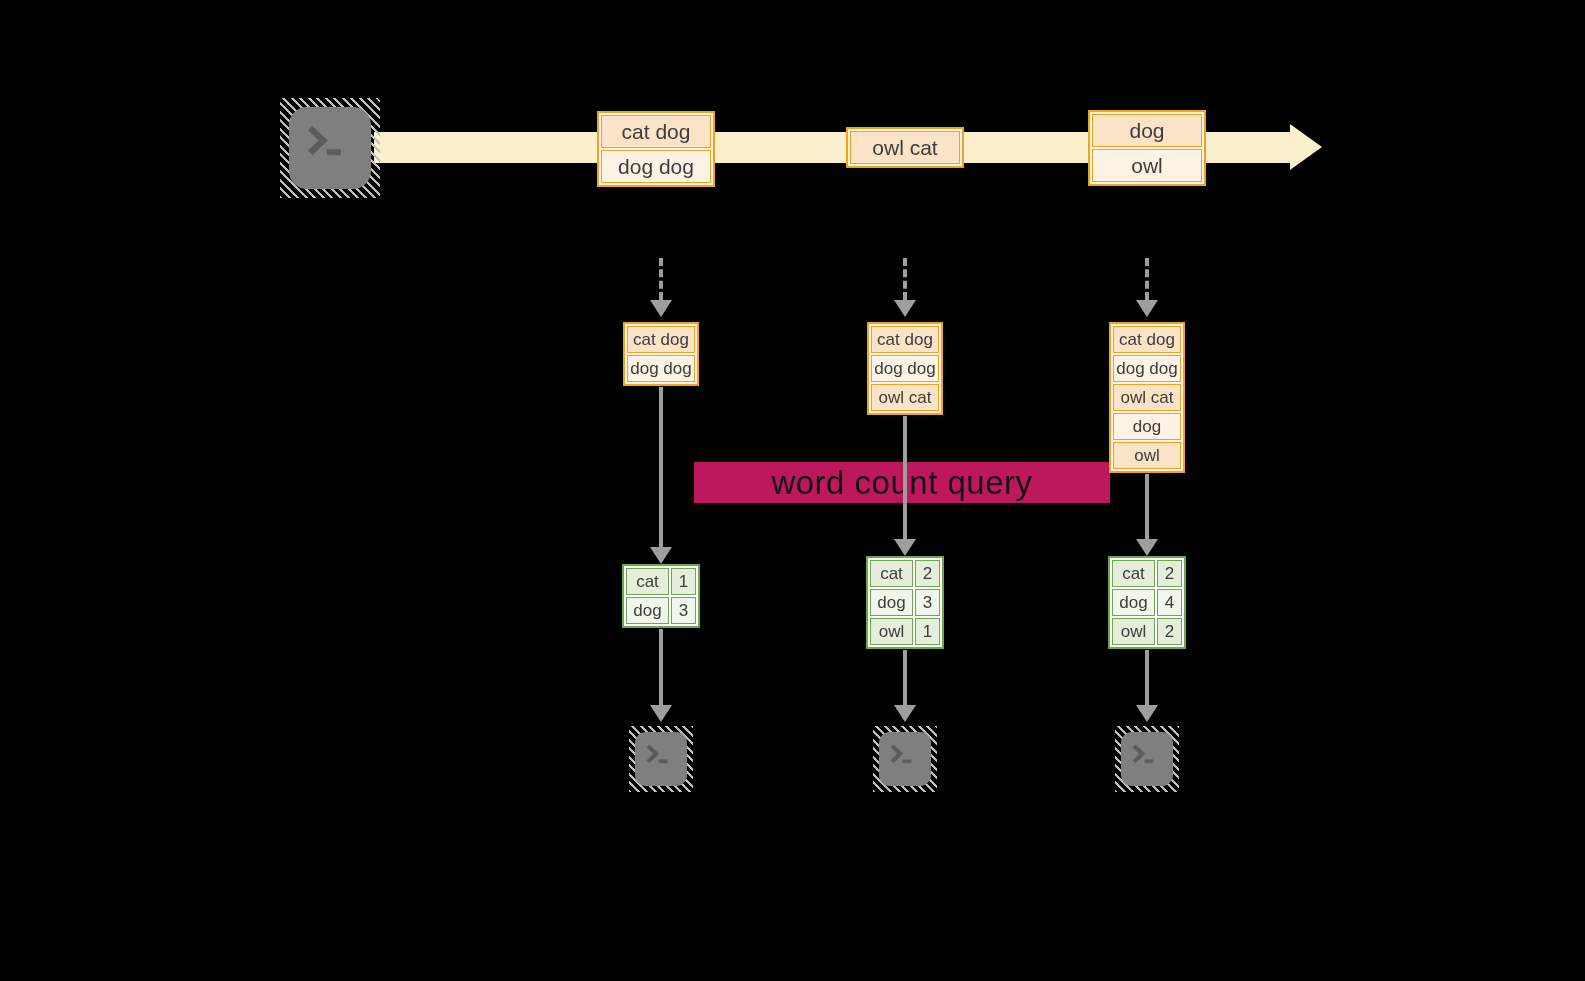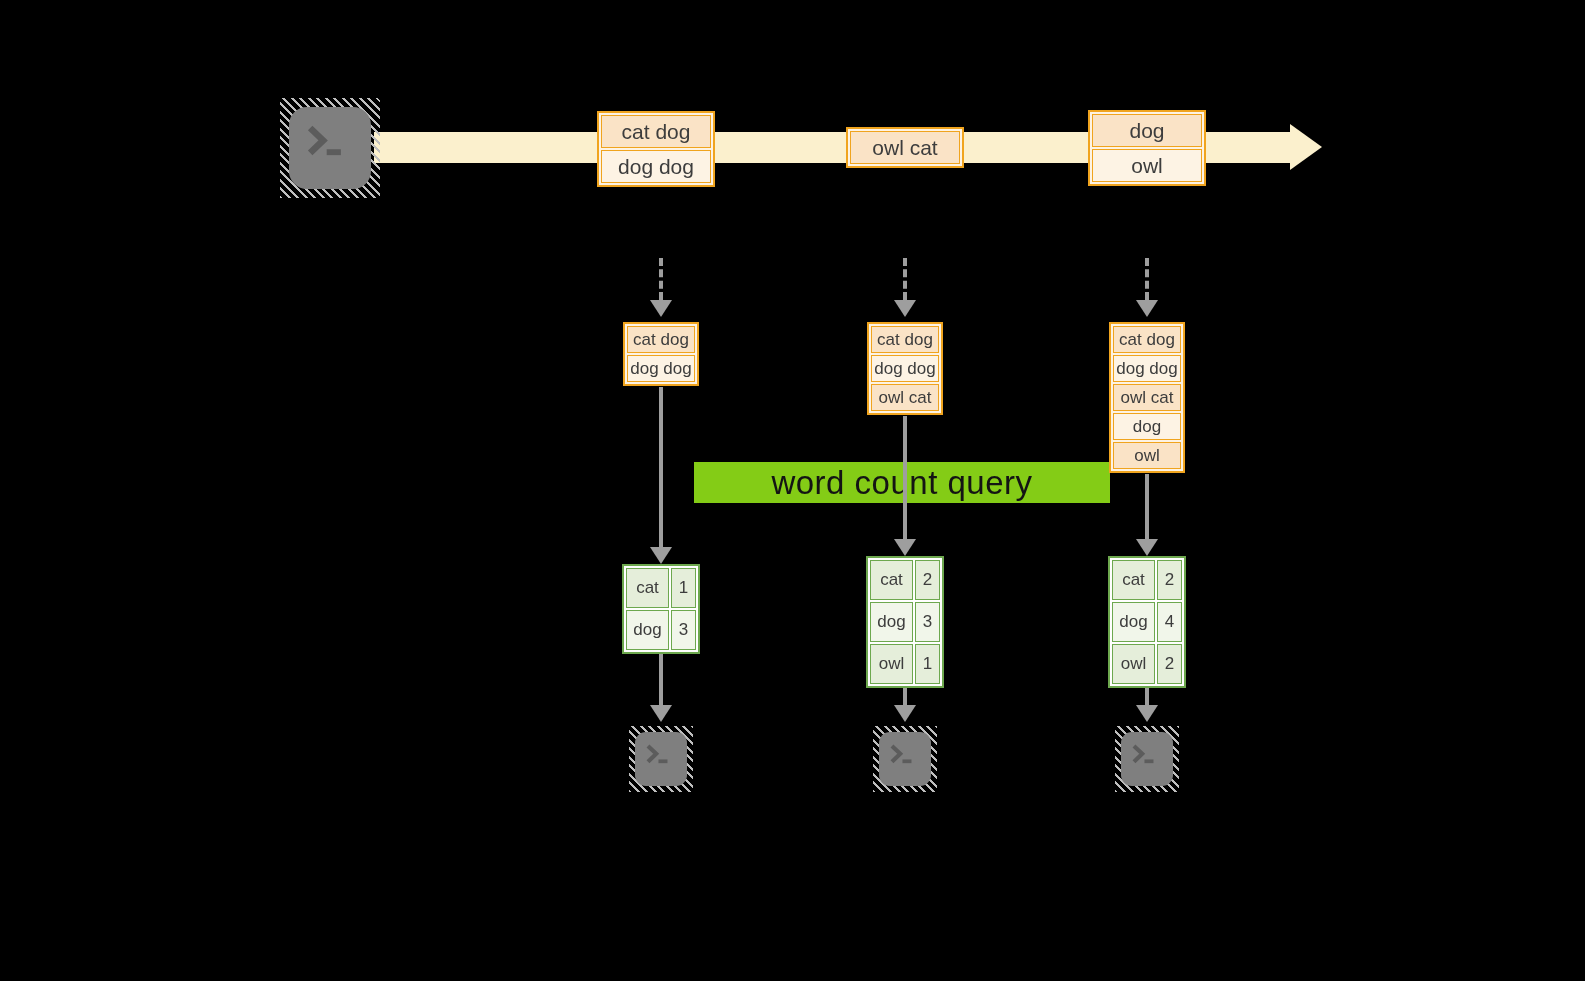--- a/index.html
+++ b/index.html
@@ -47,32 +47,32 @@
   .dash-shaft { width:0; border-left:4px dashed #9E9E9E; z-index:2; }
   .solid-shaft { width:4px; background:#9E9E9E; z-index:2; }
   .tri-down {
     width:0; height:0; z-index:2;
     border-left:11px solid transparent; border-right:11px solid transparent;
     border-top:17px solid #9E9E9E;
   }
 
   
   .query-band {
-    left:694px; top:462px; width:416px; height:41px; background:#84cc16; z-index:1;
+    left:694px; top:462px; width:416px; height:41px; background:#be185d; z-index:1;
     display:flex; align-items:center; justify-content:center;
   }
   .query-band span { font-size:33px; font-weight:300; color:#141414; letter-spacing:0.5px; }
 
   
   .gtable {
     background:#FFFFFF; border:2.5px solid #6DA84E;
     display:grid; grid-template-columns:43px 25px; gap:2px; padding:2px; z-index:3;
   }
   .gcell {
-    border:1.5px solid #6DA84E; height:40px; display:flex; align-items:center; justify-content:center;
+    border:1.5px solid #6DA84E; height:27px; display:flex; align-items:center; justify-content:center;
     color:#3D3D3D; font-size:17px;
   }
   .gtable .gcell:nth-child(4n+1), .gtable .gcell:nth-child(4n+2) { background:#E5EEDA; }
   .gtable .gcell:nth-child(4n+3), .gtable .gcell:nth-child(4n)   { background:#F1F6EA; }
 </style>
 </head>
 <body>
 
 <div class="canvas">
 

